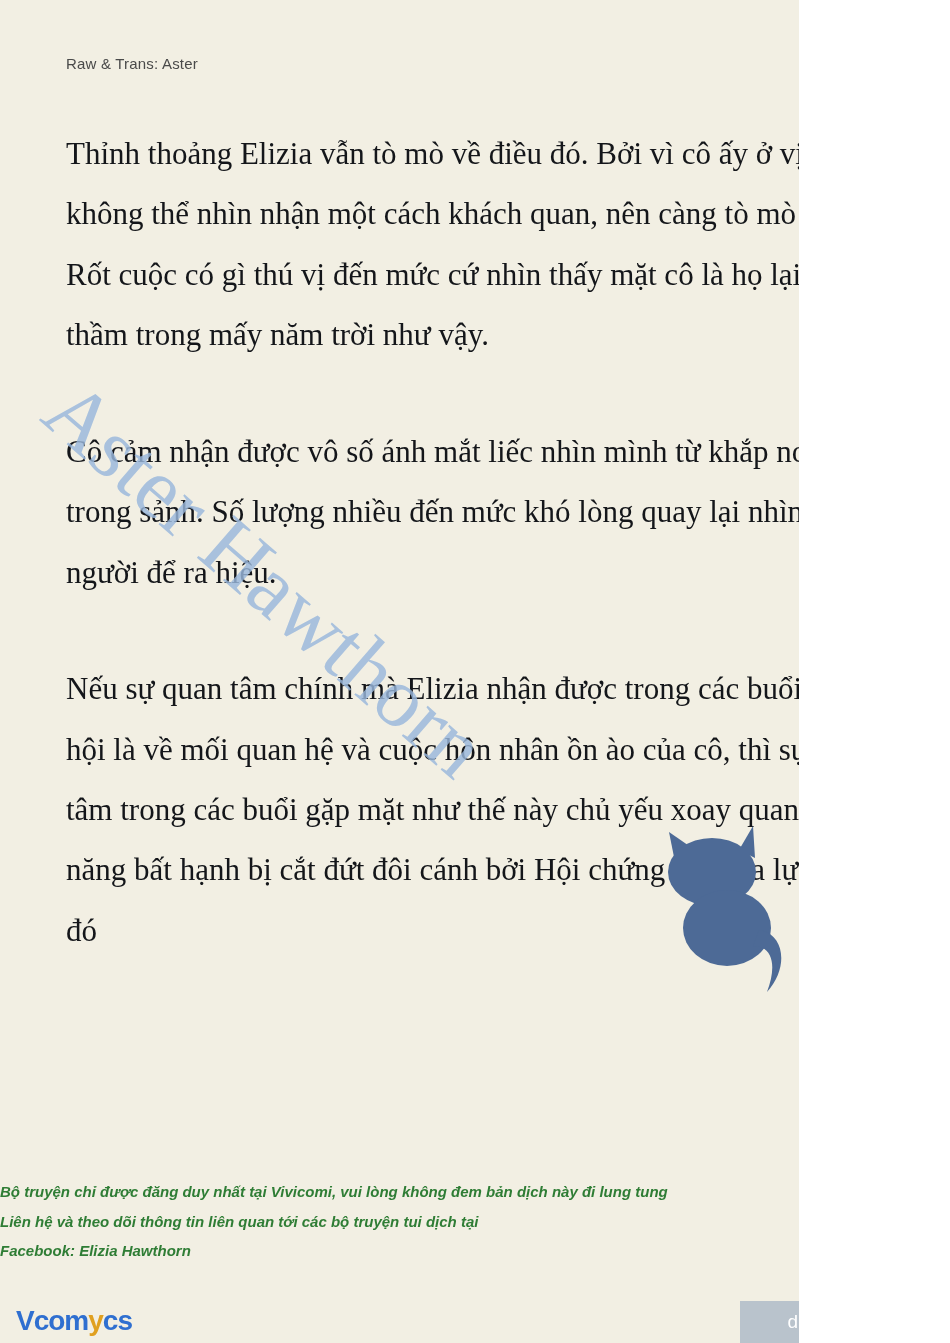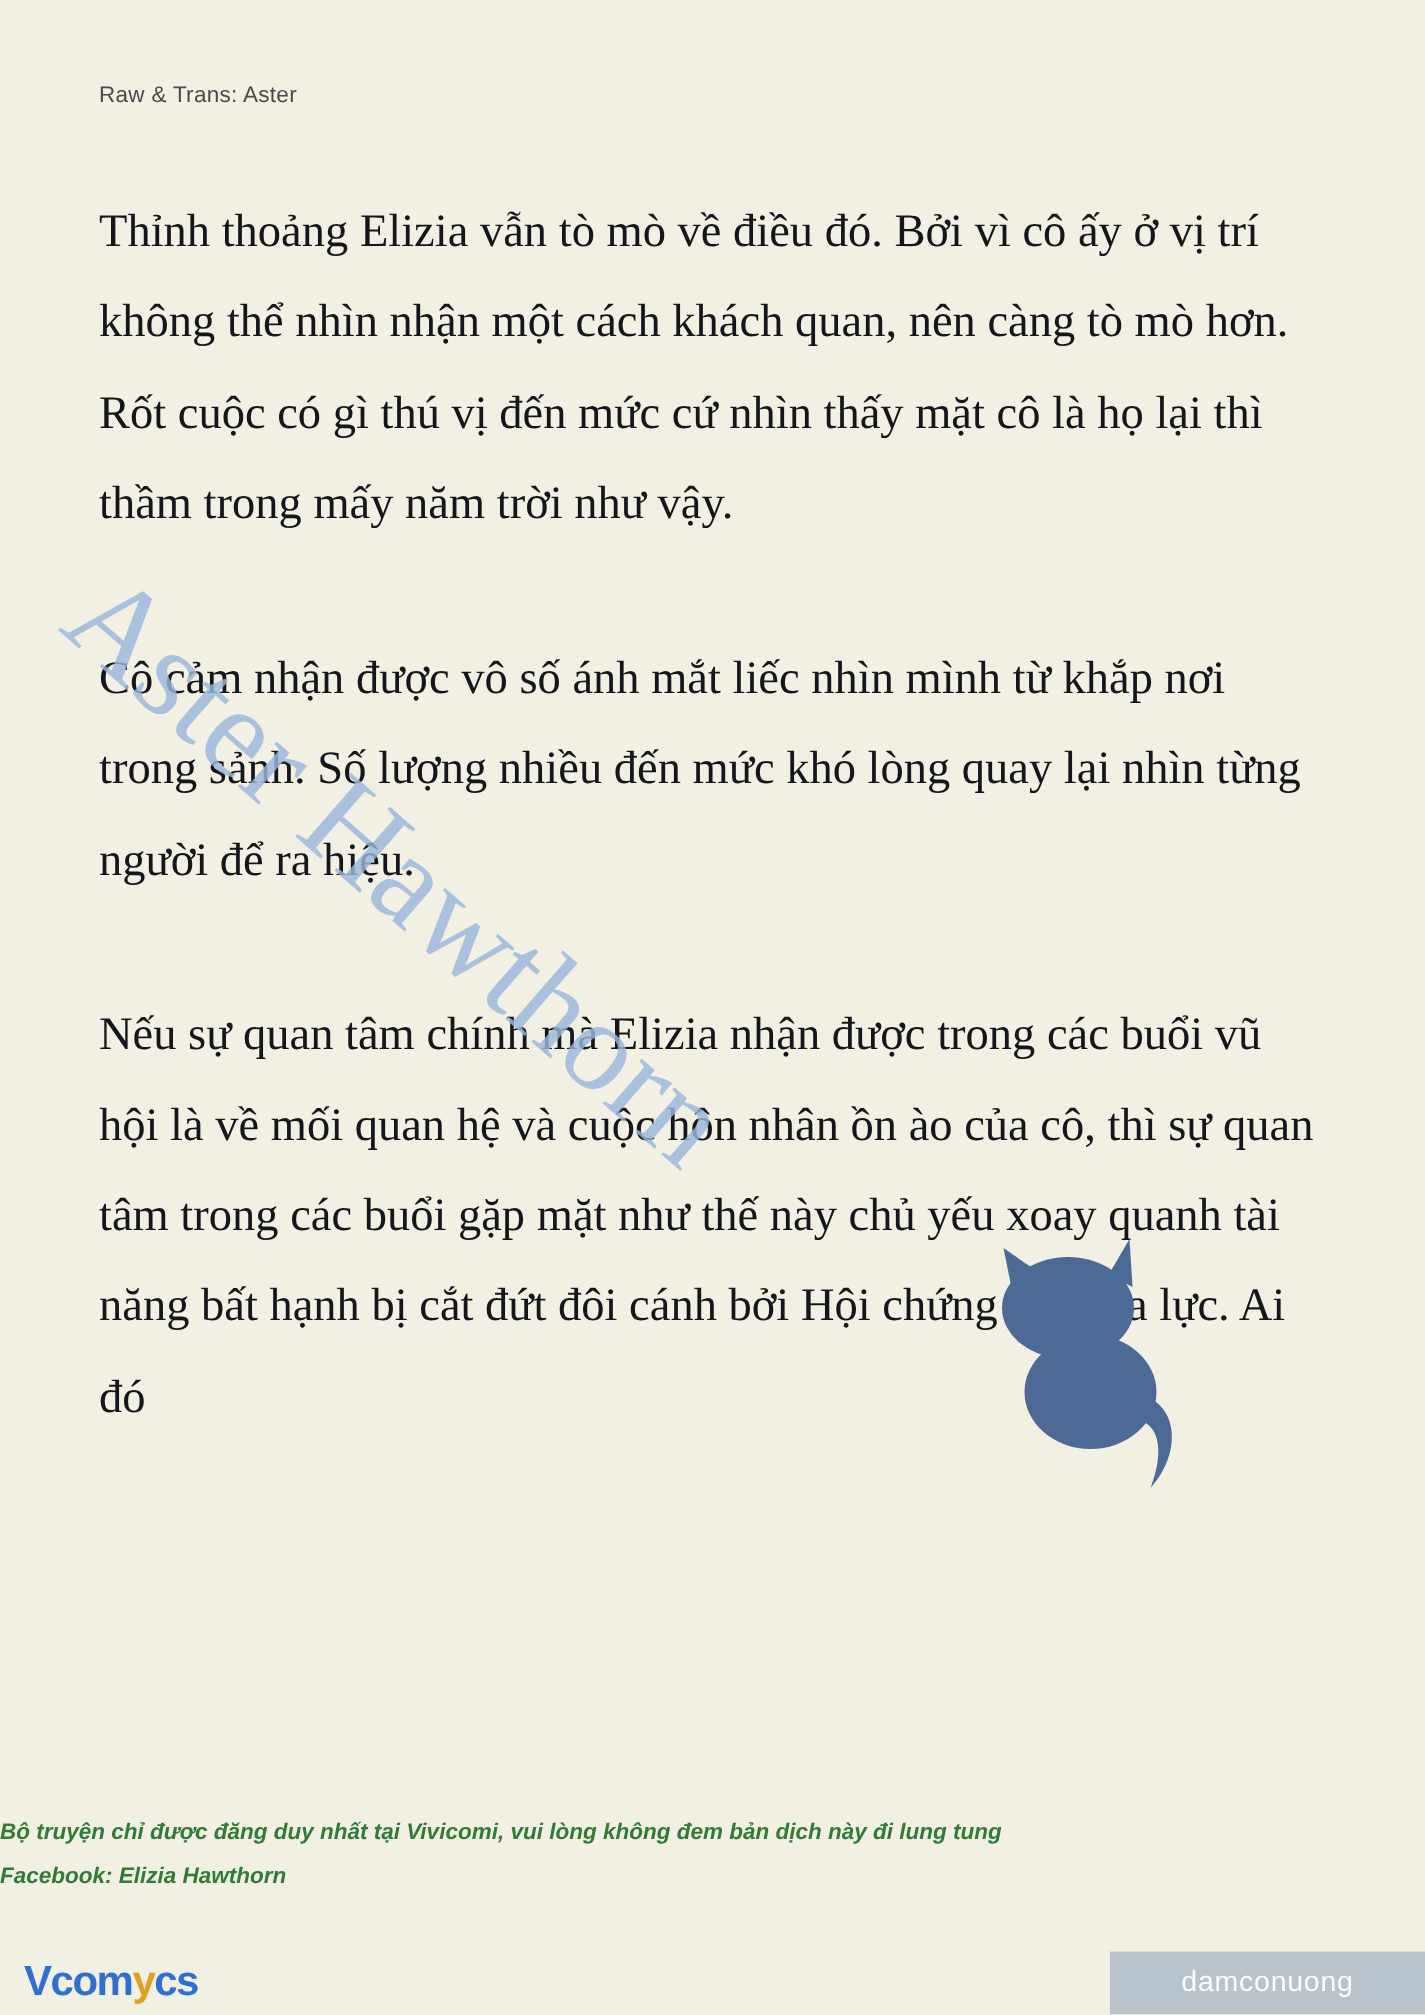--- a/index.html
+++ b/index.html
@@ -8,21 +8,21 @@
   }
   body {
     width: 950px;
     height: 1343px;
     background: #ffffff;
     font-family: "Liberation Sans", sans-serif;
     overflow: hidden;
   }
   .page {
     position: relative;
-    width: 950px;
+    width: 799px;
     height: 1343px;
     background: #f2efe3;
     overflow: hidden;
   }
   .header-credit {
     position: absolute;
     left: 66px;
     top: 55px;
     font-family: "Liberation Sans", sans-serif;
     font-size: 15px;
@@ -149,20 +149,21 @@
       <ellipse cx="57" cy="62" rx="44" ry="34"></ellipse>
 
       <ellipse cx="72" cy="118" rx="44" ry="38"></ellipse>
 
       <path d="M104 120 C130 124 134 158 112 182 C122 156 118 136 98 136 Z"></path>
     </g>
   </svg>
 
   <div class="footer-note">
     <div>Bộ truyện chỉ được đăng duy nhất tại Vivicomi, vui lòng không đem bản dịch này đi lung tung</div>
+    <div>Liên hệ và theo dõi thông tin liên quan tới các bộ truyện tui dịch tại</div>
     <div>Facebook: Elizia Hawthorn</div>
   </div>
 
   <div class="bottom-bar">
     <div class="brand"><span class="v">V</span><span class="c">com</span><span class="y">y</span><span class="s">cs</span></div>
     <div class="tag-right">damconuong</div>
   </div>
 
 </div>
 

